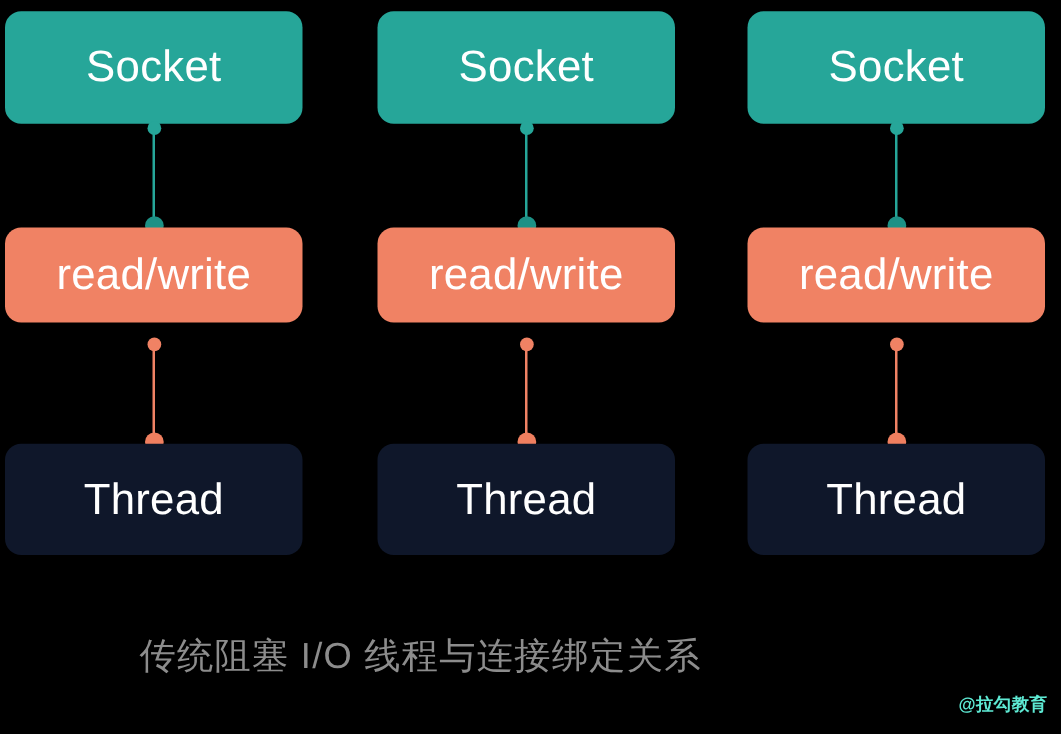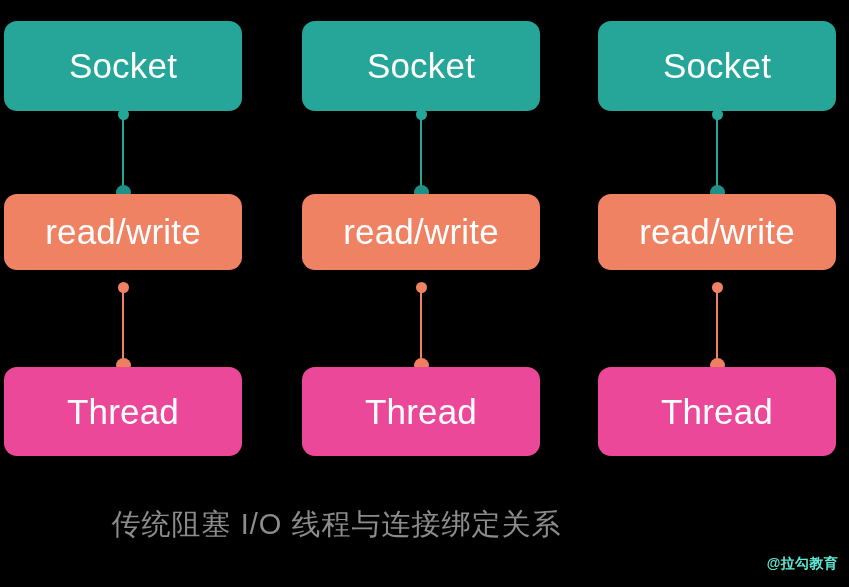--- a/index.html
+++ b/index.html
@@ -18,21 +18,21 @@
   #canvas {
     position: relative;
     width: 849px;
     height: 587px;
     background: #000000;
   }
 
   
   .column {
     position: absolute;
-    top: 16px;
+    top: 4px;
     width: 238px;
     height: 450px;
   }
   .col-0 { left: 4px; }
   .col-1 { left: 302px; }
   .col-2 { left: 598px; }
 
   
   .node {
     position: absolute;
@@ -55,21 +55,21 @@
   }
   .node-rw {
     top: 178px;
     height: 76px;
     background: #f08264;
     font-size: 35px;
   }
   .node-thread {
     top: 351px;
     height: 89px;
-    background: #ec4899;
+    background: #0f172a;
     font-size: 35px;
   }
 
   
   .connector {
     position: absolute;
     left: 119px;
     width: 2px;
     transform: translateX(-1px);
   }

